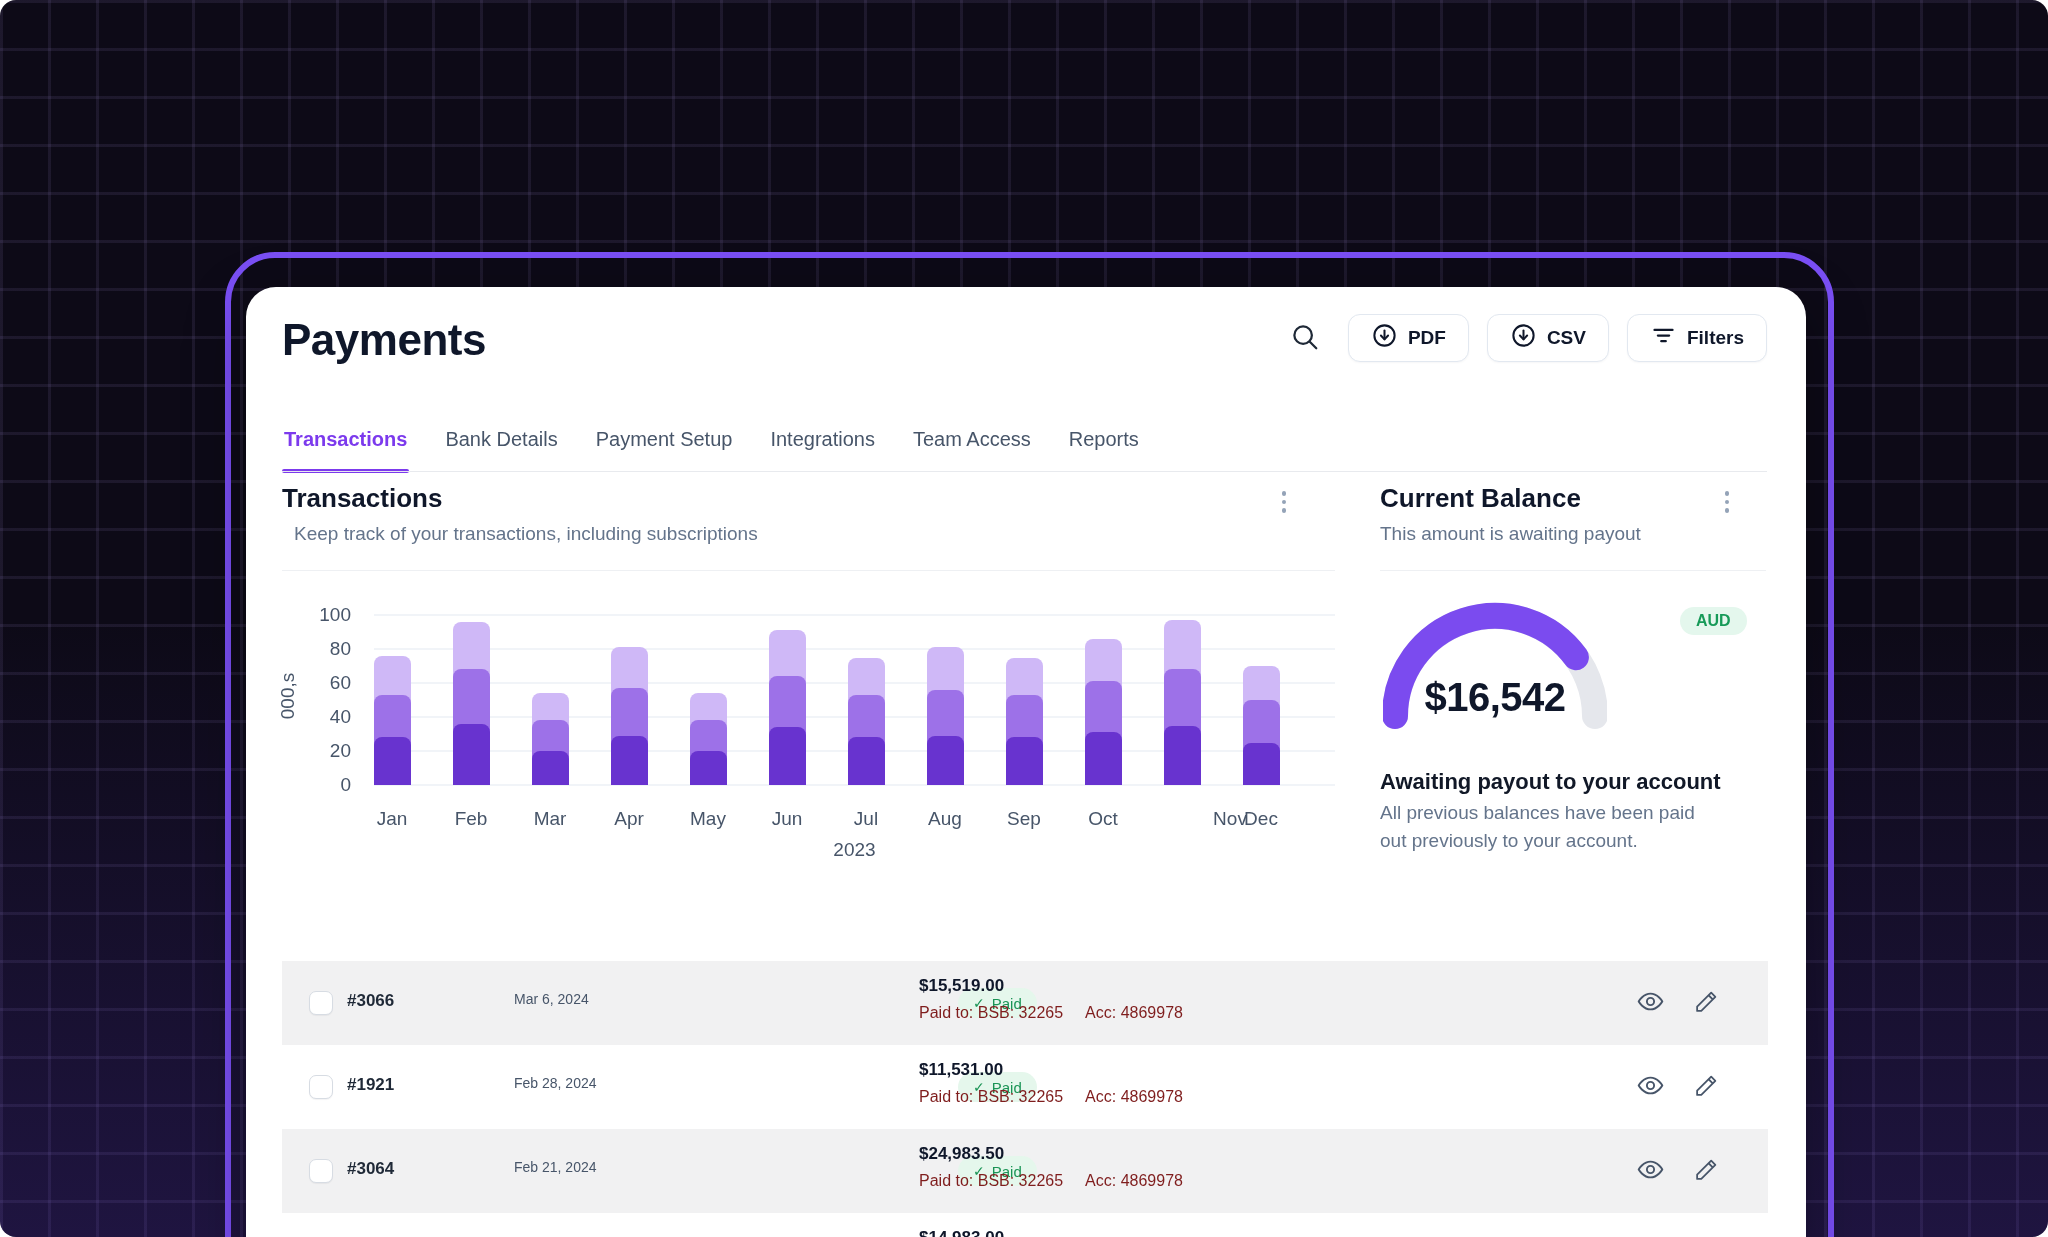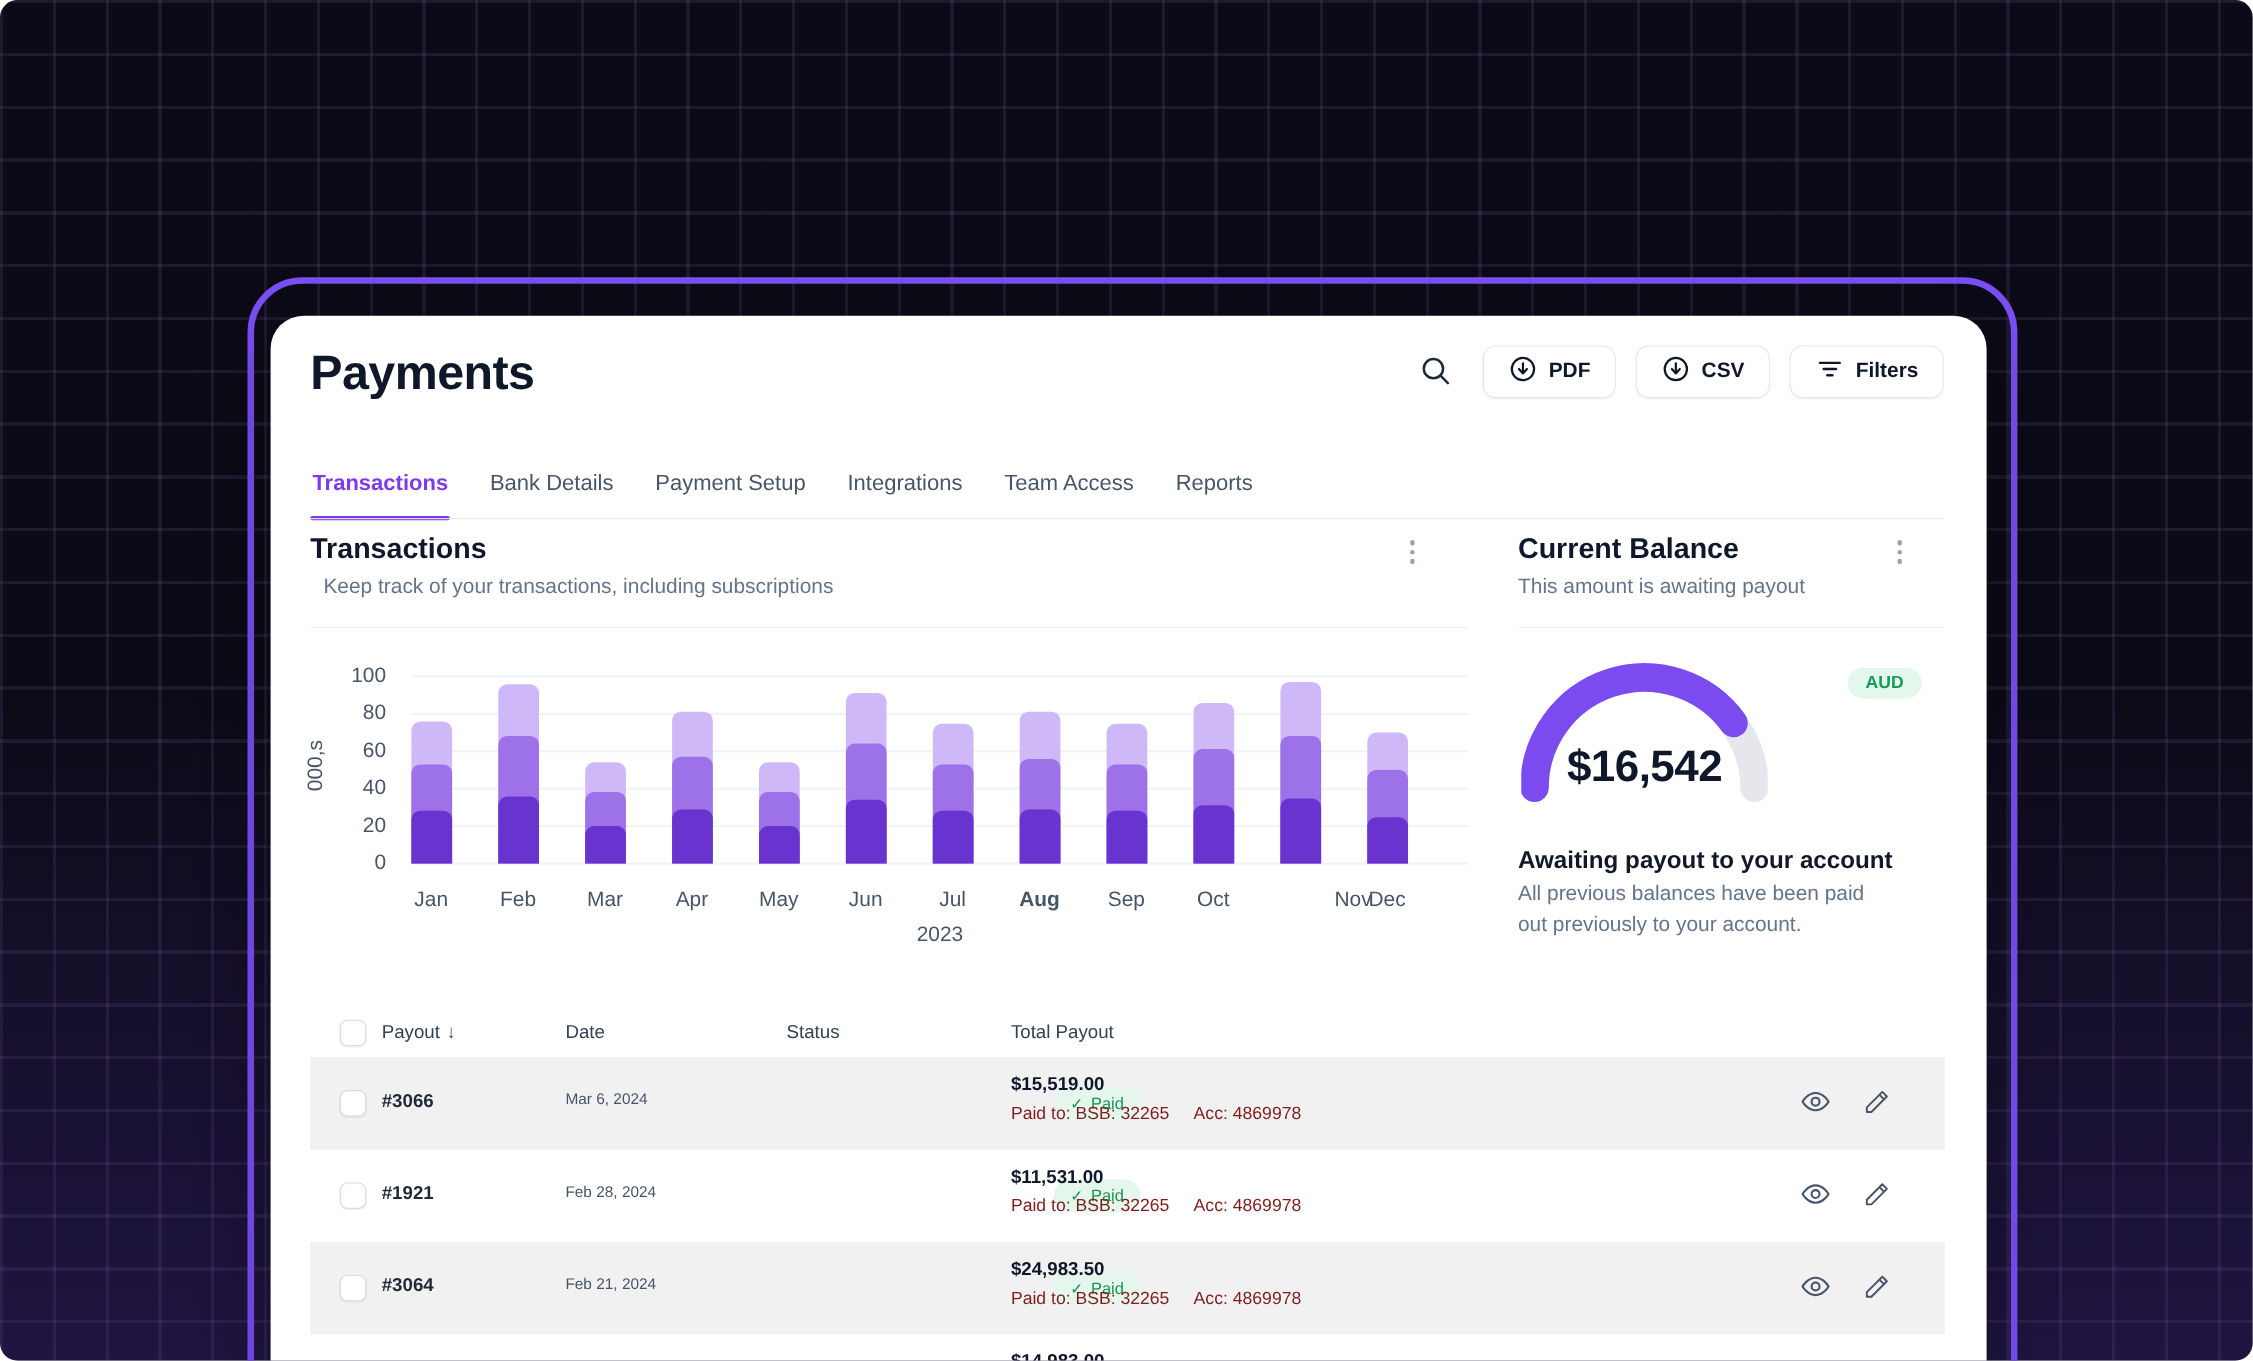--- a/index.html
+++ b/index.html
@@ -219,21 +219,21 @@
         </div>
       </div>
     <div class="months" id="chart-months">
         <span style="left: 18px;">Jan</span>
         <span style="left: 97px;">Feb</span>
         <span style="left: 176px;">Mar</span>
         <span style="left: 255px;">Apr</span>
         <span style="left: 334px;">May</span>
         <span style="left: 413px;">Jun</span>
         <span style="left: 492px;">Jul</span>
-        <span style="left: 571px; font-weight: bold;">Aug</span>
+        <span style="left: 571px;">Aug</span>
         <span style="left: 650px;">Sep</span>
         <span style="left: 729px;">Oct</span>
         <span style="left: 808px; margin-left: 48px;">Nov</span>
         <span style="left: 887px;">Dec</span>
       </div>
     <div class="xlabel">2023</div>
 
     <div class="section-title" style="left:1134px;top:196px;">Current Balance</div>
     <div class="section-subtitle" style="left:1134px;top:236px;">This amount is awaiting payout</div>
     <button class="kebab" style="left:1466px;top:198px;">
@@ -245,30 +245,20 @@
 
     <svg class="gauge-svg" id="gauge" width="224" height="134" viewBox="0 0 224 134">
       <path id="gauge-track" d="M 12 116 A 100 100 0 0 1 212 116" fill="none" stroke-width="26" stroke-linecap="round" stroke="#e5e7ec"></path>
       <path id="gauge-fill" d="M 12 116 A 100 100 0 0 1 192.9 57.2" fill="none" stroke-width="26" stroke-linecap="round" stroke="#7b4bef"></path>
     </svg>
     <div class="gauge-amount">$16,542</div>
     <div class="currency-badge" id="aud-badge" style="background: rgb(228, 247, 237); color: rgb(22, 154, 88);">AUD</div>
     <div class="balance-headline">Awaiting payout to your account</div>
     <div class="balance-desc">All previous balances have been paid out previously to your account.</div>
 
-    <div class="thead">
-      <button class="checkbox" style="position:absolute;left:27px;top:6px;"></button>
-      <div class="th" style="left:65px;">
-        <span>Payout</span>
-        <span class="sort-arrow">↓</span>
-      </div>
-      <div class="th" style="left:232px;">Date</div>
-      <div class="th" style="left:433px;">Status</div>
-      <div class="th" style="left:637px;">Total Payout</div>
-    </div>
     <div id="table-rows">
         <div class="row alt" style="top: 674px;">
     <button class="checkbox"></button>
     <div class="cell-id">#3066</div>
     <div class="cell-date">Mar 6, 2024</div>
     <div class="status-pill">
       <span class="check">✓</span>
       <span class="pill-label">Paid</span>
     </div>
     <div class="cell-total">

